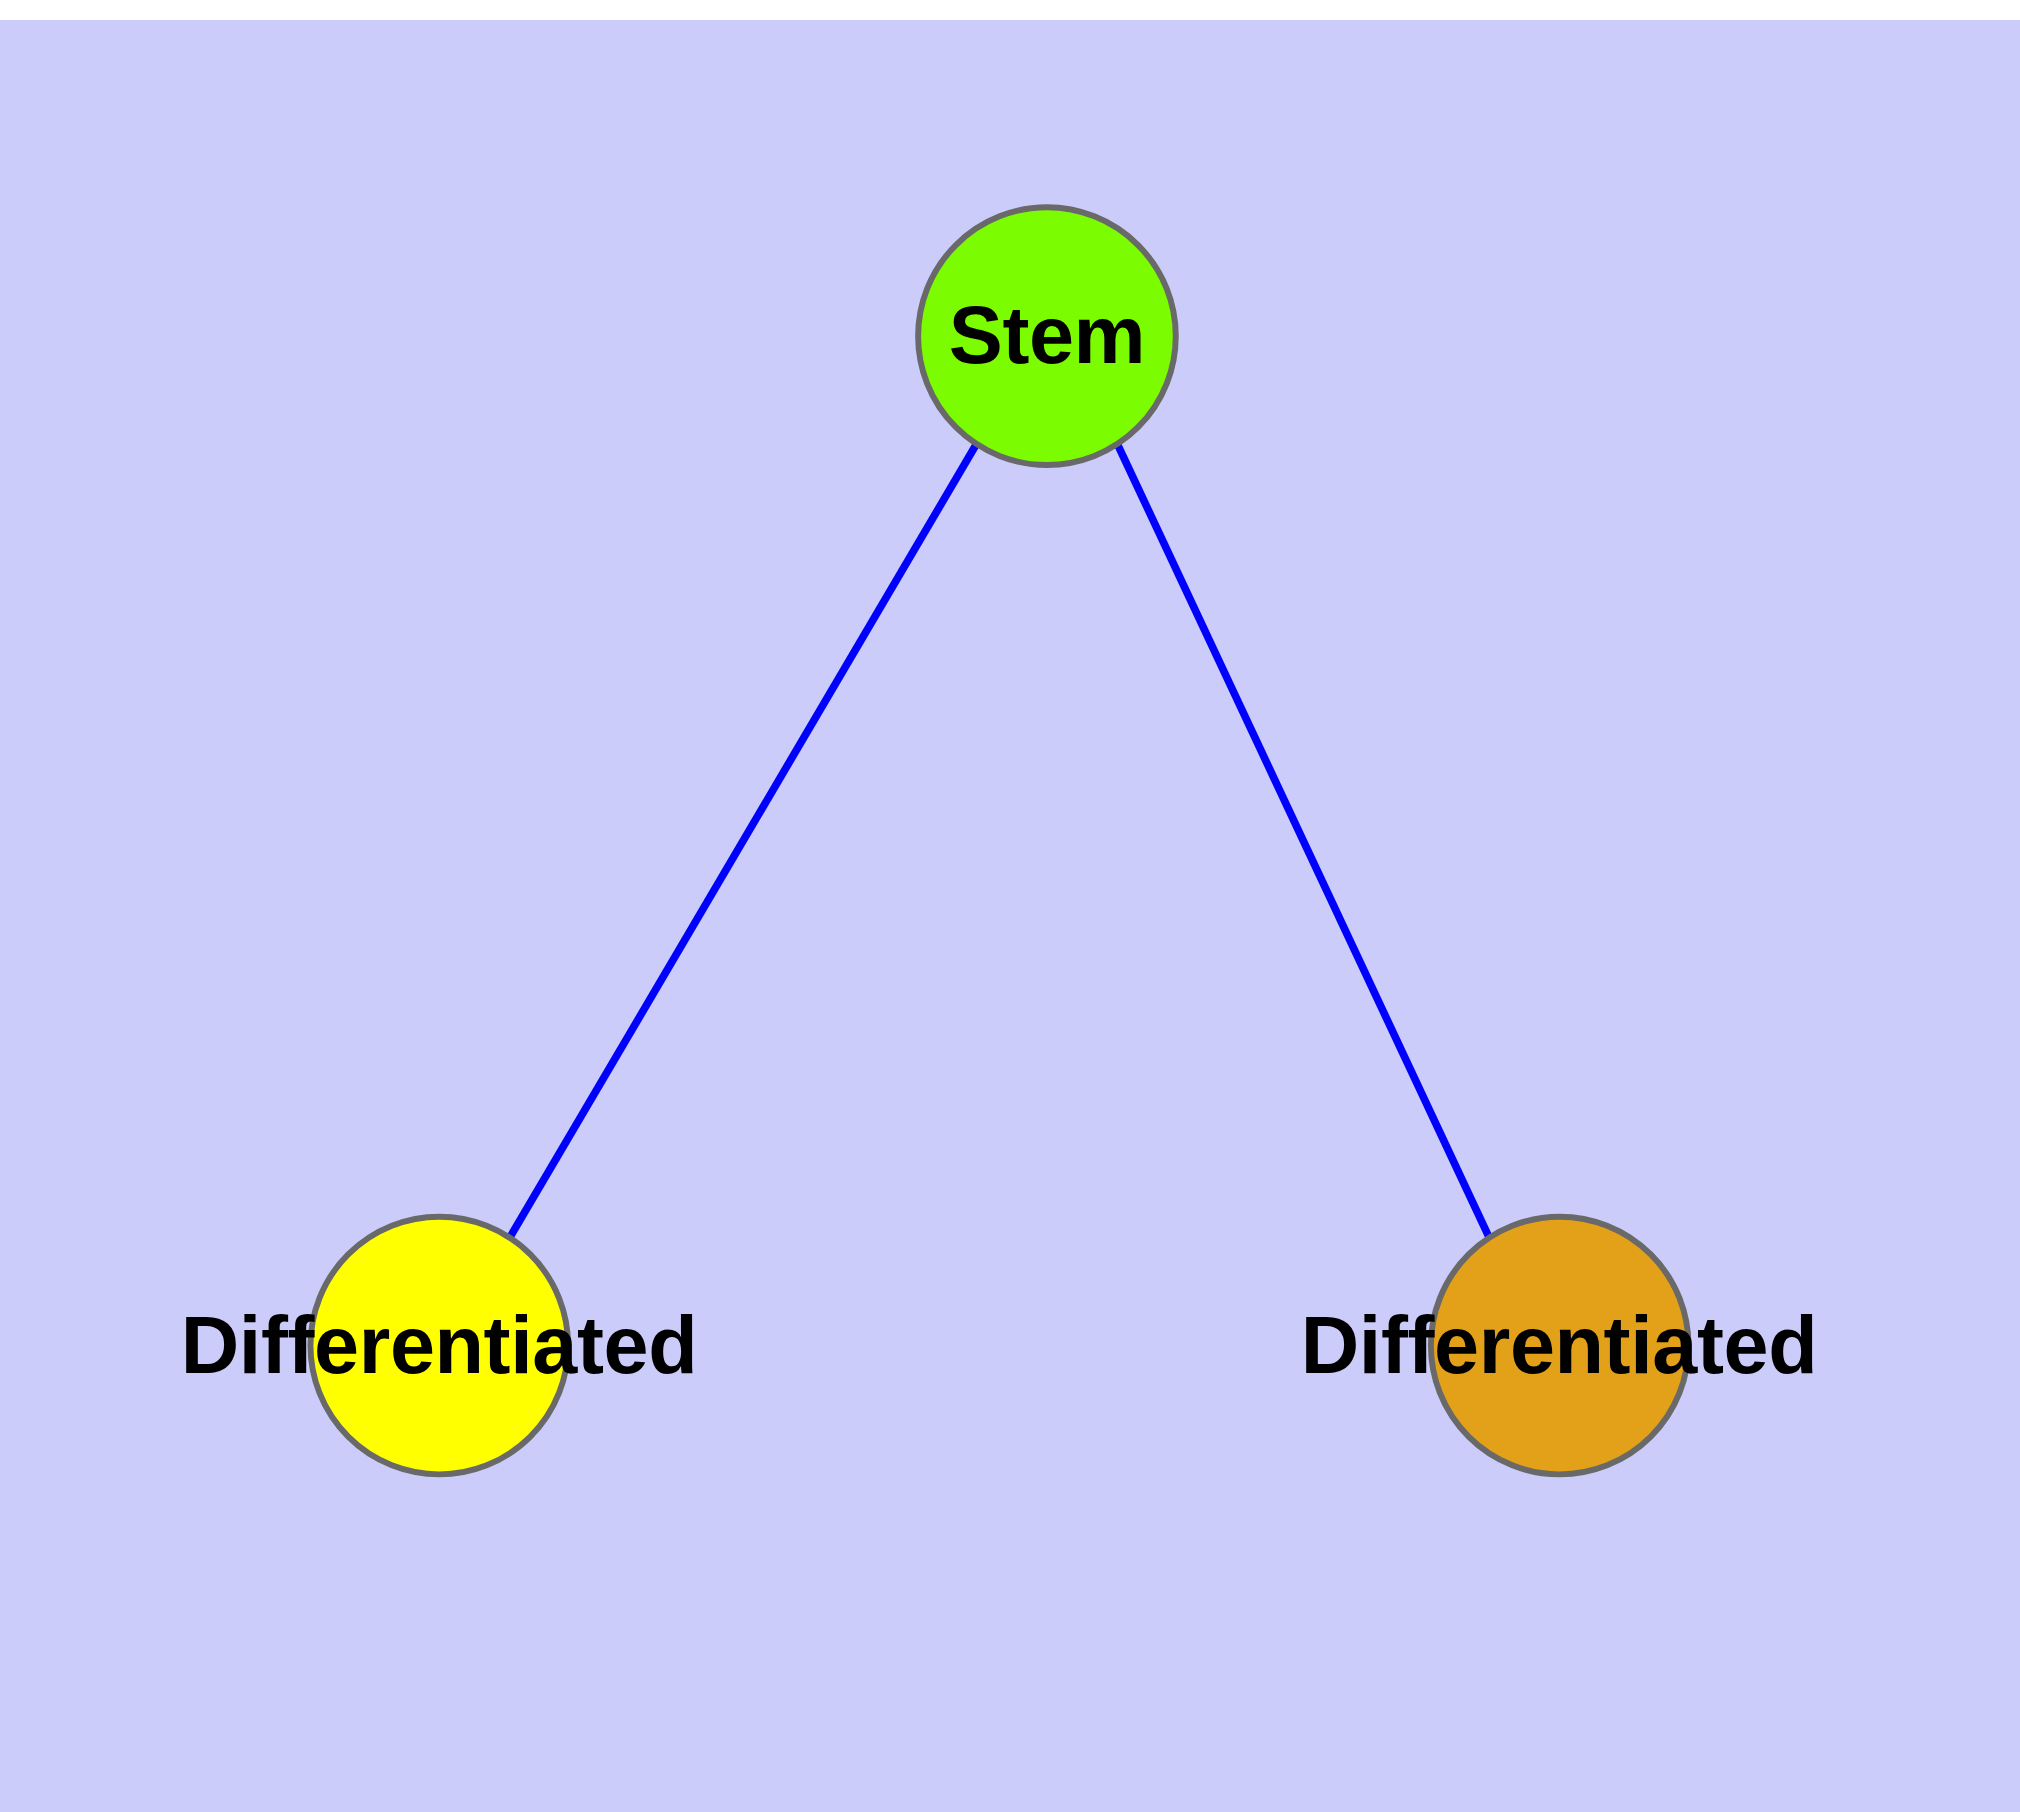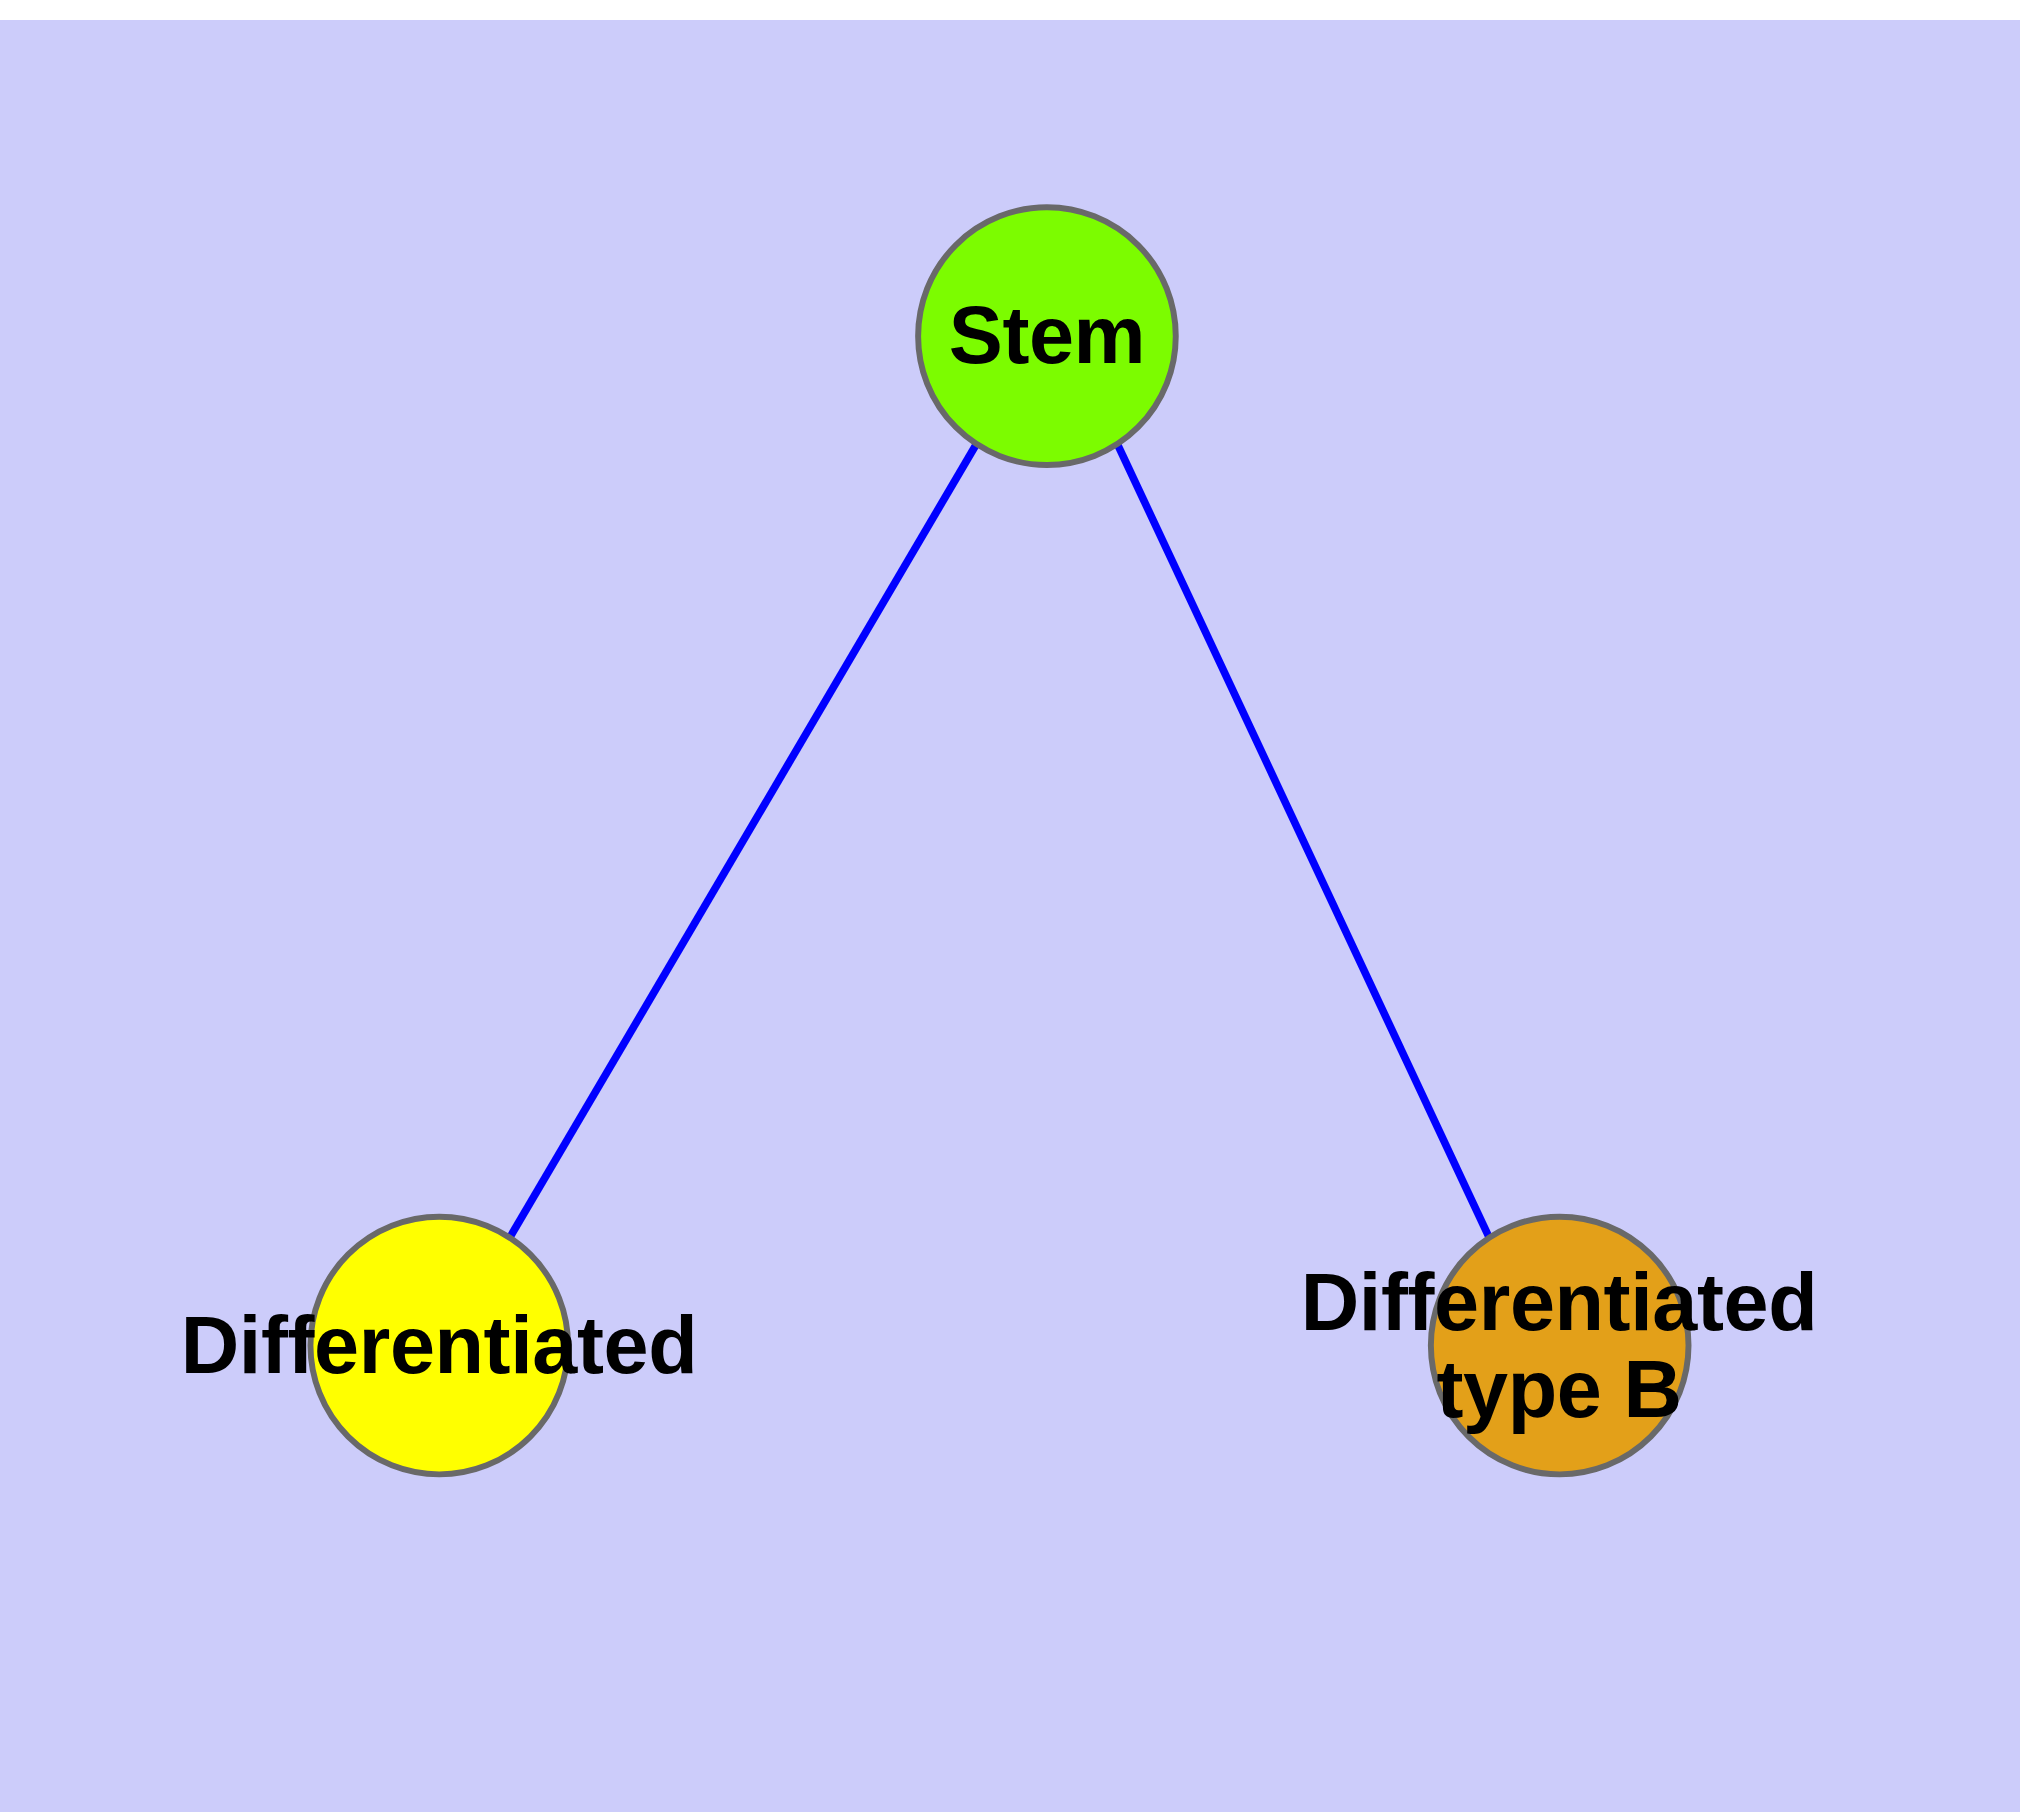--- a/index.html
+++ b/index.html
@@ -52,17 +52,17 @@
     <g id="nodes-group">
         <circle cx="1235" cy="373" r="152" fill="#7cfc00" stroke="#696969" stroke-width="7"></circle>
         <circle cx="518" cy="1564" r="152" fill="#ffff00" stroke="#696969" stroke-width="7"></circle>
         <circle cx="1840" cy="1564" r="152" fill="#e3a019" stroke="#696969" stroke-width="7"></circle>
       </g>
   </svg>
 
   <div id="labels-layer">
       <div class="node-label" style="left: 1047px; top: 316px; font-size: 81px; color: rgb(0, 0, 0);"><span style="display: block;">Stem</span></div>
       <div class="node-label" style="left: 439px; top: 1326px; font-size: 81px; color: rgb(0, 0, 0);"><span style="display: block;">Differentiated</span></div>
-      <div class="node-label" style="left: 1559px; top: 1326px; font-size: 81px; color: rgb(0, 0, 0);"><span style="display: block;">Differentiated</span><span style="display: block;">type B</span></div>
+      <div class="node-label" style="left: 1559px; top: 1326px; font-size: 81px; color: rgb(0, 0, 0);"><span style="display: block;">Differentiated</span></div>
     </div>
 
 </div>
 
 
 </body></html>

